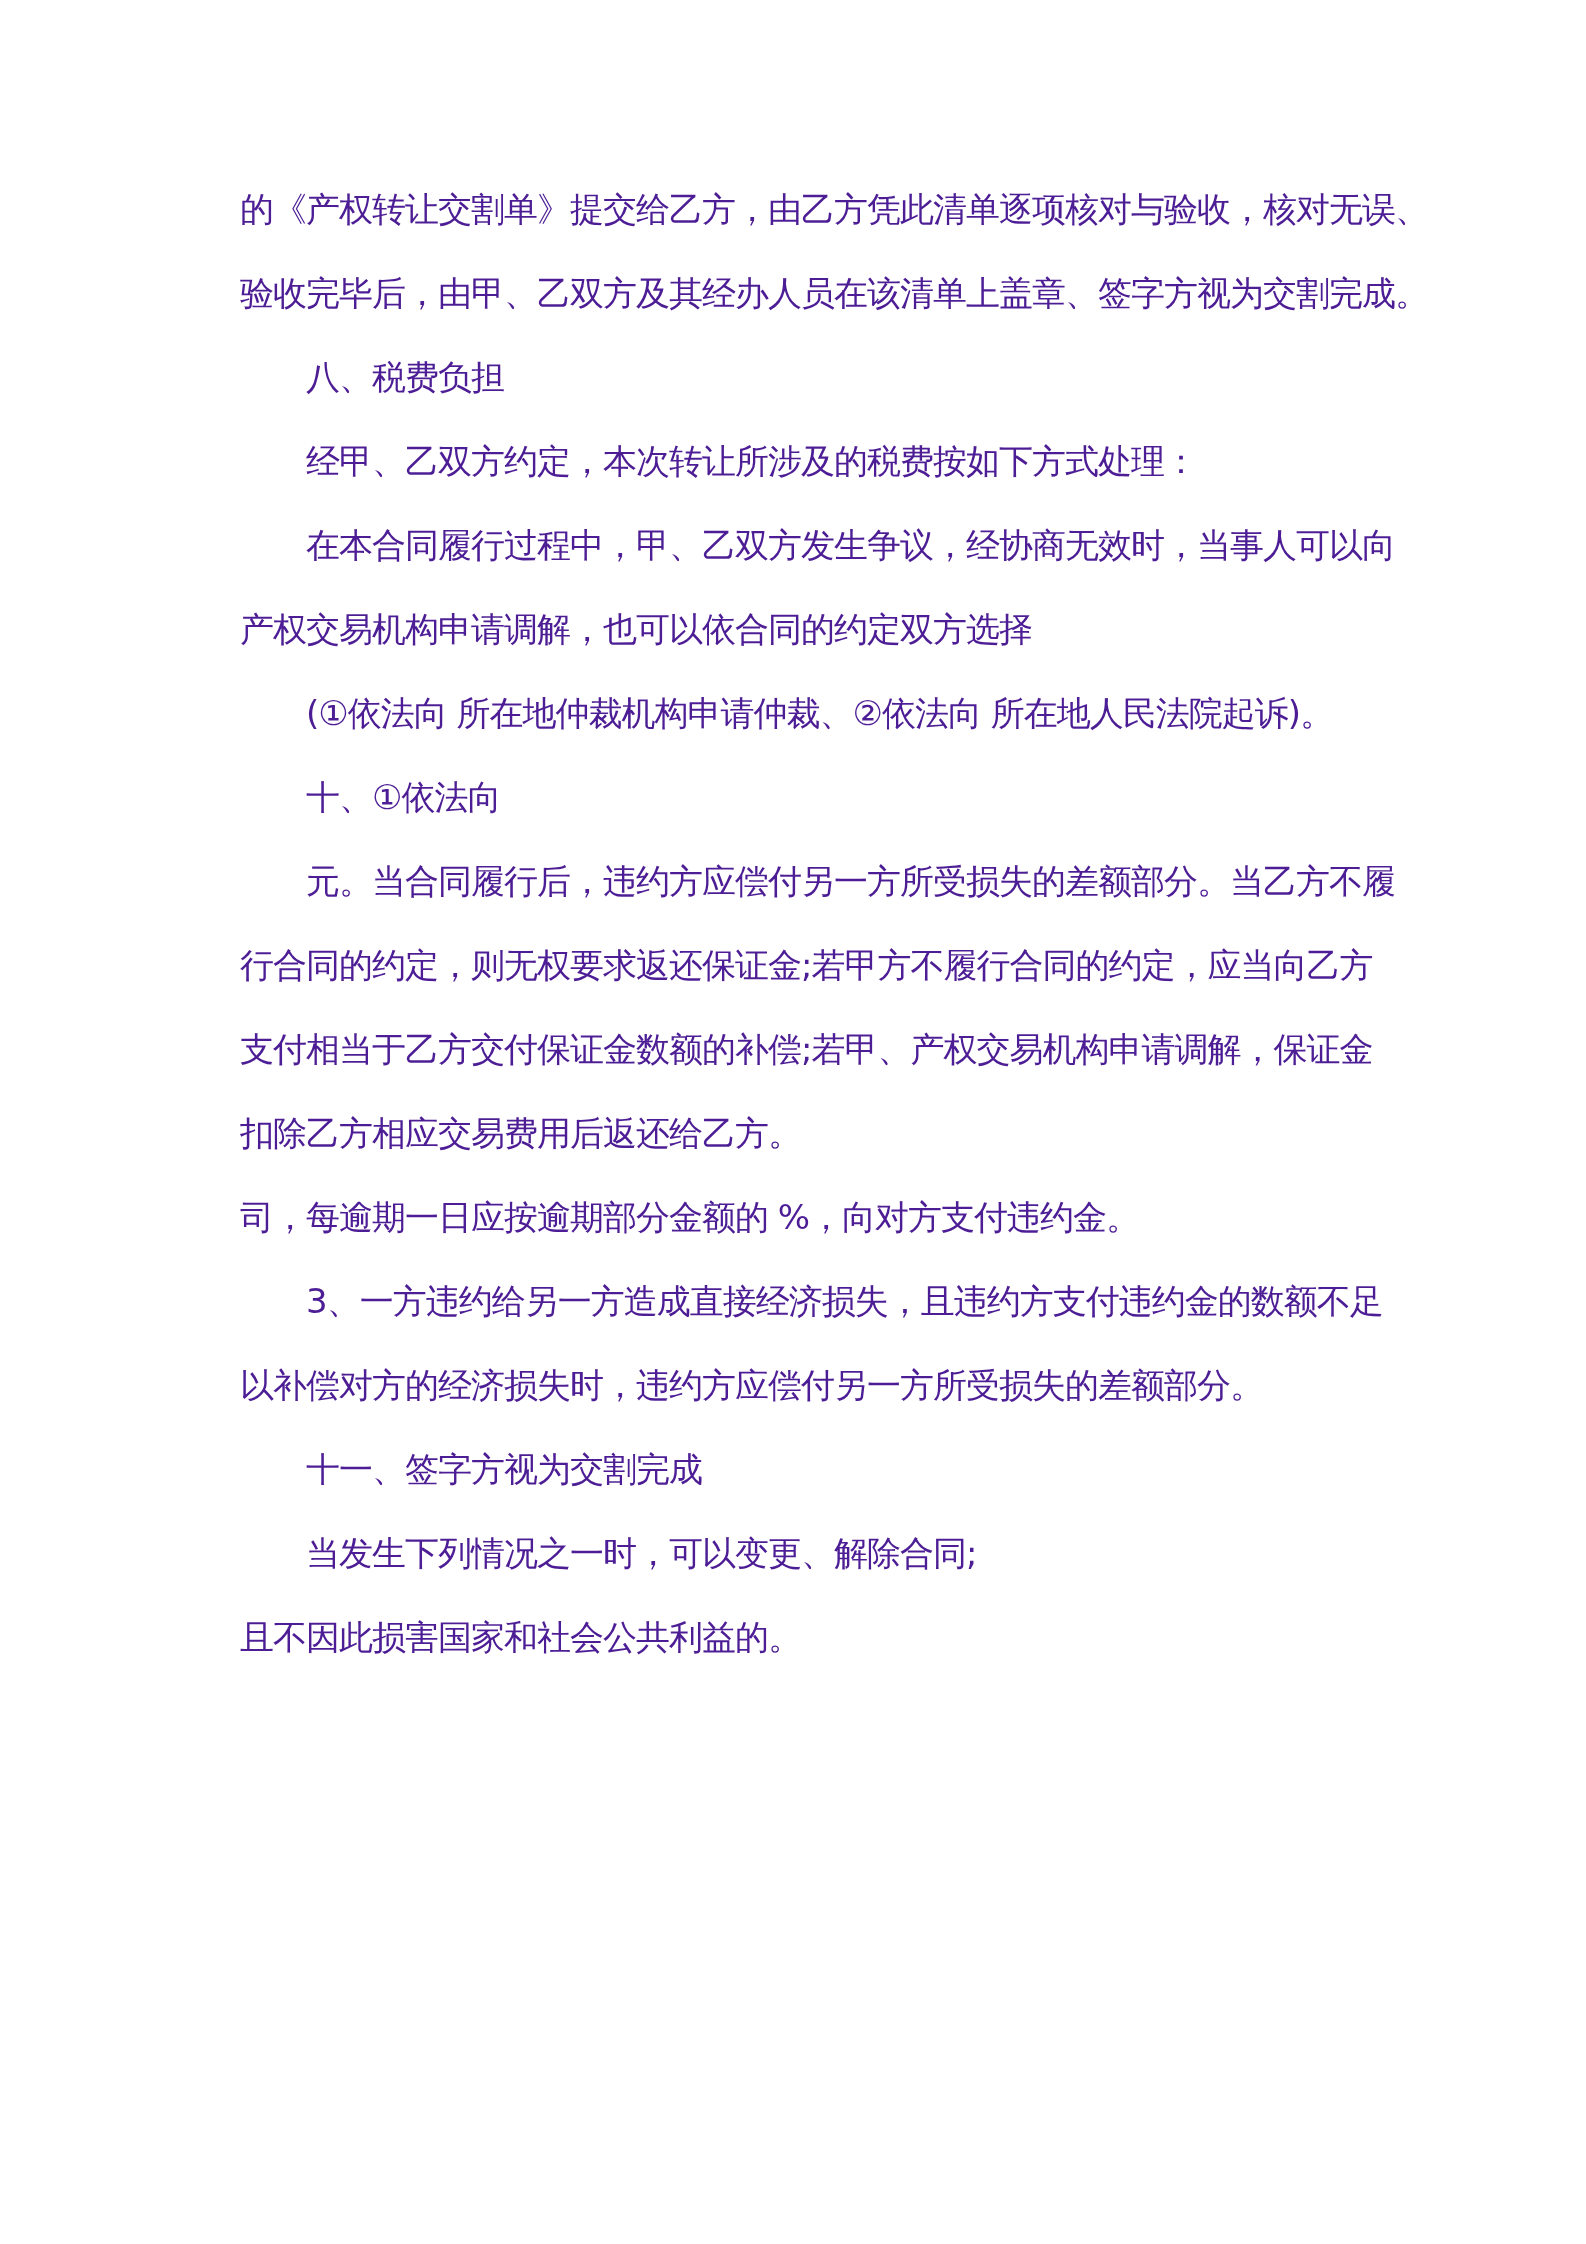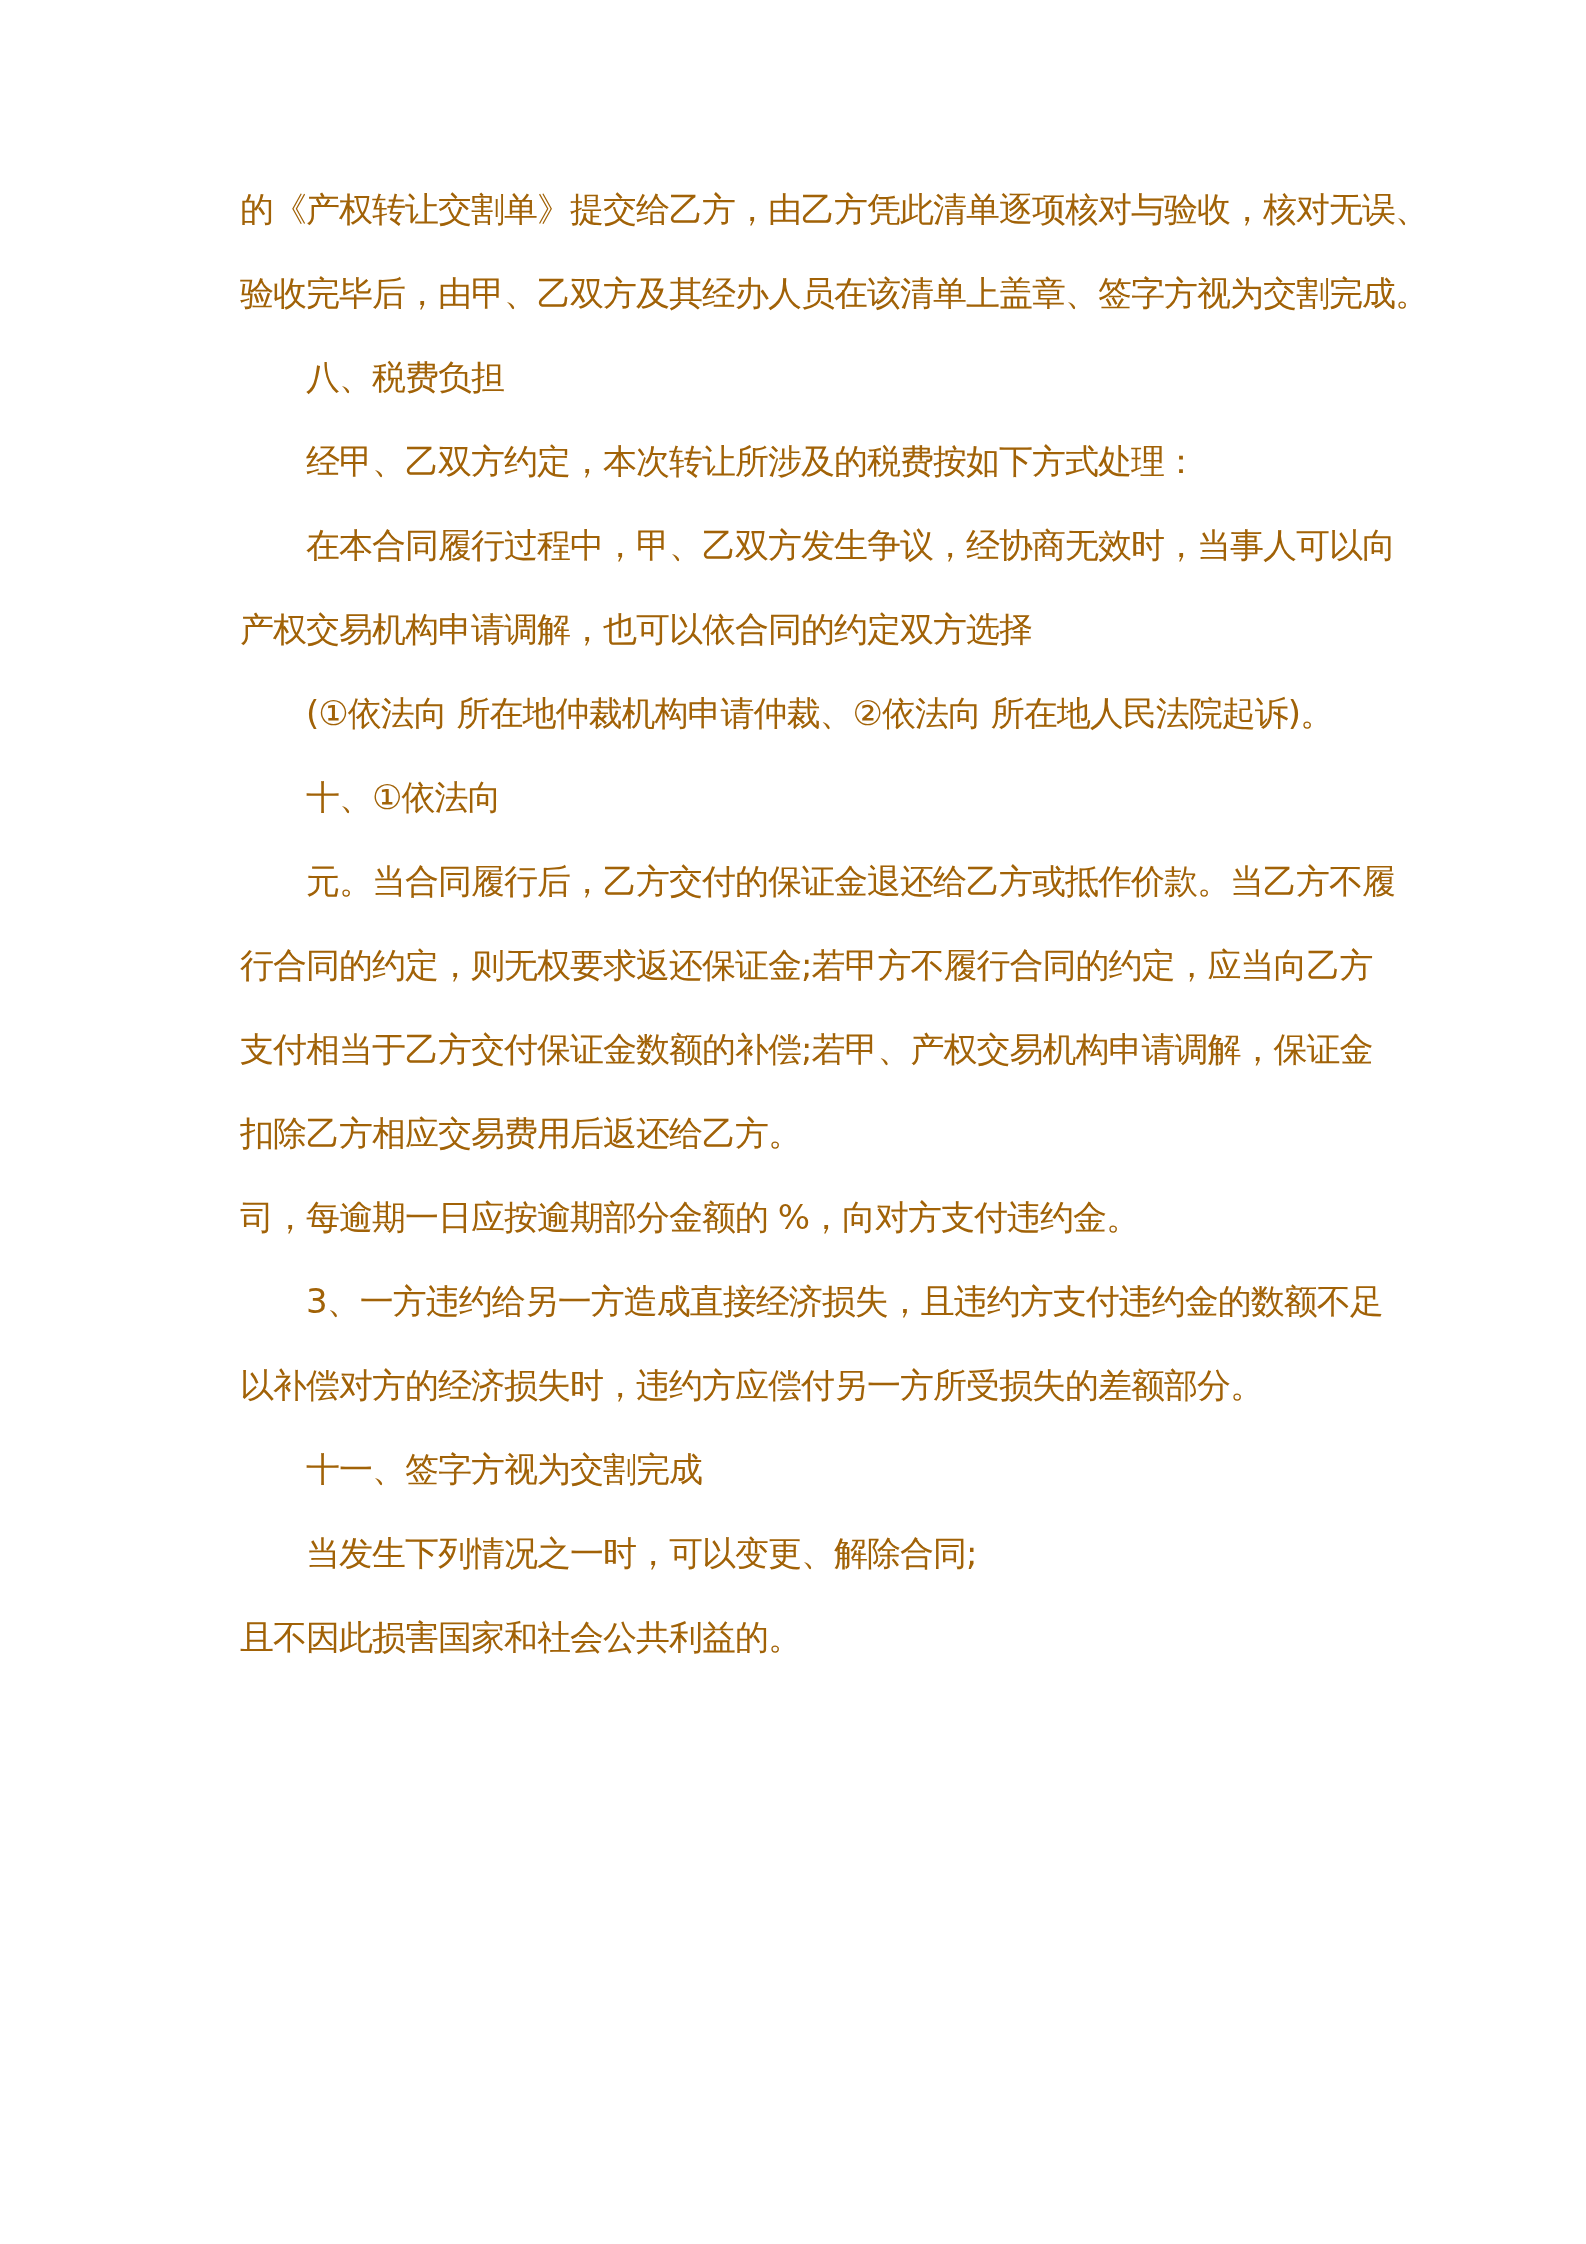--- a/index.html
+++ b/index.html
@@ -21,42 +21,42 @@
     left: 240px;
     right: 0;
   }
   .doc-line {
     height: 84px;
     display: flex;
     align-items: center;
     font-size: 34px;
     font-weight: 500;
     letter-spacing: -1px;
-    color: #a16207;
+    color: #4c1d95;
     white-space: nowrap;
   }
   .doc-line.indent {
     padding-left: 66px;
   }
 </style>
 </head>
 <body>
 
 <div class="page">
   <div class="doc-body">
 
   <div class="doc-line">的《产权转让交割单》提交给乙方，由乙方凭此清单逐项核对与验收，核对无误、</div>
       <div class="doc-line">验收完毕后，由甲、乙双方及其经办人员在该清单上盖章、签字方视为交割完成。</div>
       <div class="doc-line indent">八、税费负担</div>
       <div class="doc-line indent">经甲、乙双方约定，本次转让所涉及的税费按如下方式处理：</div>
       <div class="doc-line indent">在本合同履行过程中，甲、乙双方发生争议，经协商无效时，当事人可以向</div>
       <div class="doc-line">产权交易机构申请调解，也可以依合同的约定双方选择</div>
       <div class="doc-line indent">(①依法向 所在地仲裁机构申请仲裁、②依法向 所在地人民法院起诉)。</div>
       <div class="doc-line indent">十、①依法向</div>
-      <div class="doc-line indent">元。当合同履行后，乙方交付的保证金退还给乙方或抵作价款。当乙方不履</div>
+      <div class="doc-line indent">元。当合同履行后，违约方应偿付另一方所受损失的差额部分。当乙方不履</div>
       <div class="doc-line">行合同的约定，则无权要求返还保证金;若甲方不履行合同的约定，应当向乙方</div>
       <div class="doc-line">支付相当于乙方交付保证金数额的补偿;若甲、产权交易机构申请调解，保证金</div>
       <div class="doc-line">扣除乙方相应交易费用后返还给乙方。</div>
       <div class="doc-line">司，每逾期一日应按逾期部分金额的 %，向对方支付违约金。</div>
       <div class="doc-line indent">3、一方违约给另一方造成直接经济损失，且违约方支付违约金的数额不足</div>
       <div class="doc-line">以补偿对方的经济损失时，违约方应偿付另一方所受损失的差额部分。</div>
       <div class="doc-line indent">十一、签字方视为交割完成</div>
       <div class="doc-line indent">当发生下列情况之一时，可以变更、解除合同;</div>
       <div class="doc-line">且不因此损害国家和社会公共利益的。</div>
     </div>

